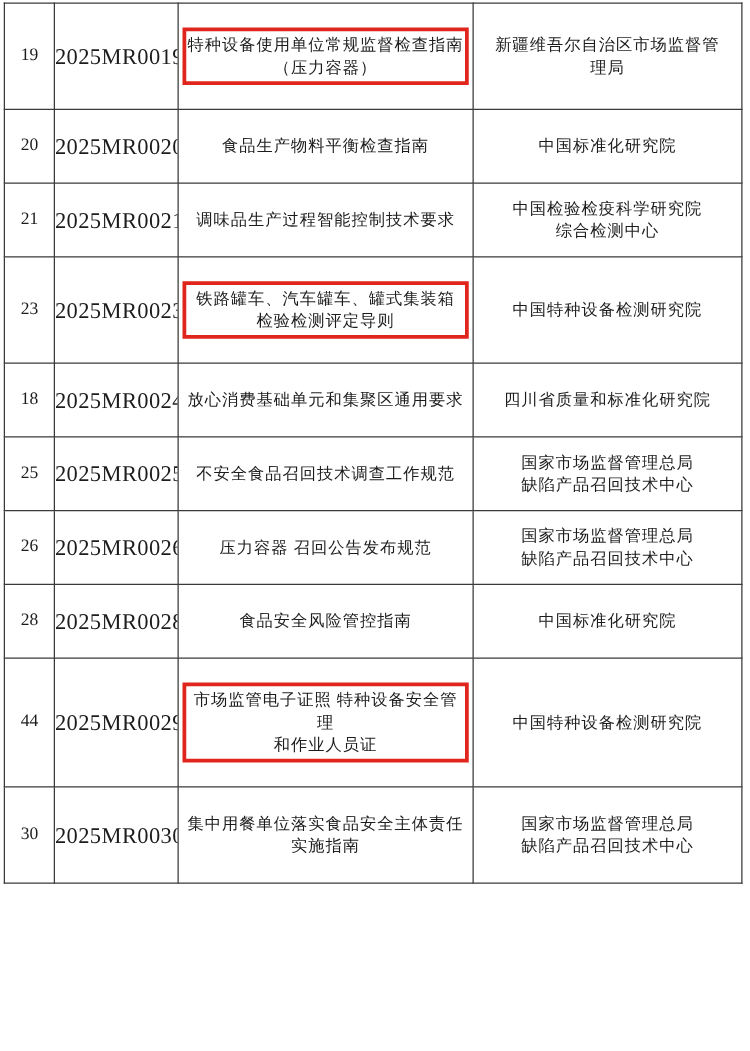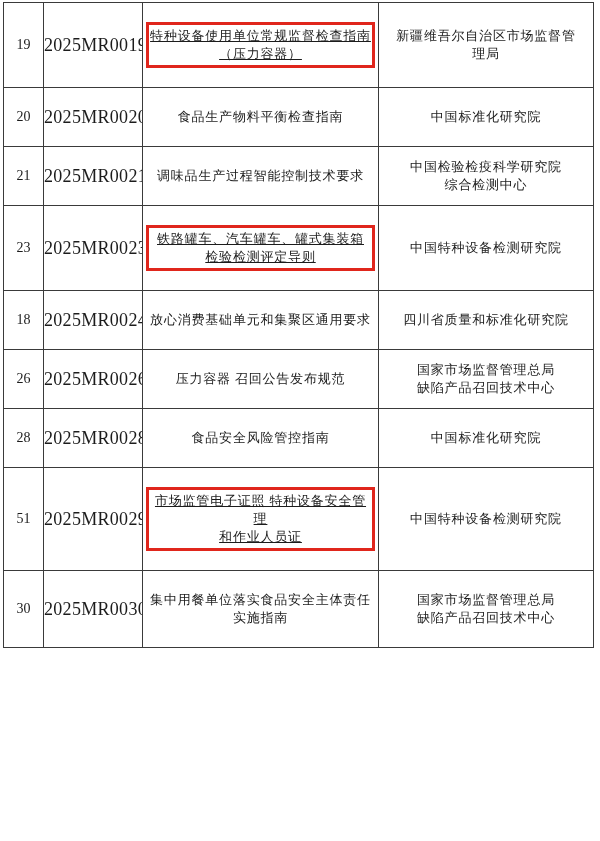--- a/index.html
+++ b/index.html
@@ -50,21 +50,20 @@
   .tw {
     display: block;
     margin: 1px auto;
     padding: 1px 2px;
     box-sizing: border-box;
   }
   .tw.hl {
     border: 3px solid var(--hl-color, #e0261c);
     width: calc(100% - 6px);
     padding: 2px 0;
-    text-decoration: underline;
   }
 </style>
 </head>
 <body style="background: rgb(255, 255, 255);">
 
 <div class="page">
   <table class="standards">
     <colgroup>
       <col class="c1">
       <col class="c2">
@@ -110,38 +109,47 @@
   </tr>
         <tr>
     <td class="c-seq">18</td>
     <td class="c-id">2025MR0024</td>
     <td class="c-title">
       <span class="tw">放心消费基础单元和集聚区通用要求</span>
     </td>
     <td class="c-org">四川省质量和标准化研究院</td>
   </tr>
         <tr>
+    <td class="c-seq">25</td>
+    <td class="c-id">2025MR0025</td>
+    <td class="c-title">
+      <span class="tw">不安全食品召回技术调查工作规范</span>
+    </td>
+    <td class="c-org">国家市场监督管理总局
+缺陷产品召回技术中心</td>
+  </tr>
+        <tr>
     <td class="c-seq">26</td>
     <td class="c-id">2025MR0026</td>
     <td class="c-title">
       <span class="tw">压力容器 召回公告发布规范</span>
     </td>
     <td class="c-org">国家市场监督管理总局
 缺陷产品召回技术中心</td>
   </tr>
         <tr>
     <td class="c-seq">28</td>
     <td class="c-id">2025MR0028</td>
     <td class="c-title">
       <span class="tw">食品安全风险管控指南</span>
     </td>
     <td class="c-org">中国标准化研究院</td>
   </tr>
         <tr>
-    <td class="c-seq">51</td>
+    <td class="c-seq">44</td>
     <td class="c-id">2025MR0029</td>
     <td class="c-title">
       <span class="tw hl">市场监管电子证照 特种设备安全管理
 和作业人员证</span>
     </td>
     <td class="c-org">中国特种设备检测研究院</td>
   </tr>
         <tr>
     <td class="c-seq">30</td>
     <td class="c-id">2025MR0030</td>

